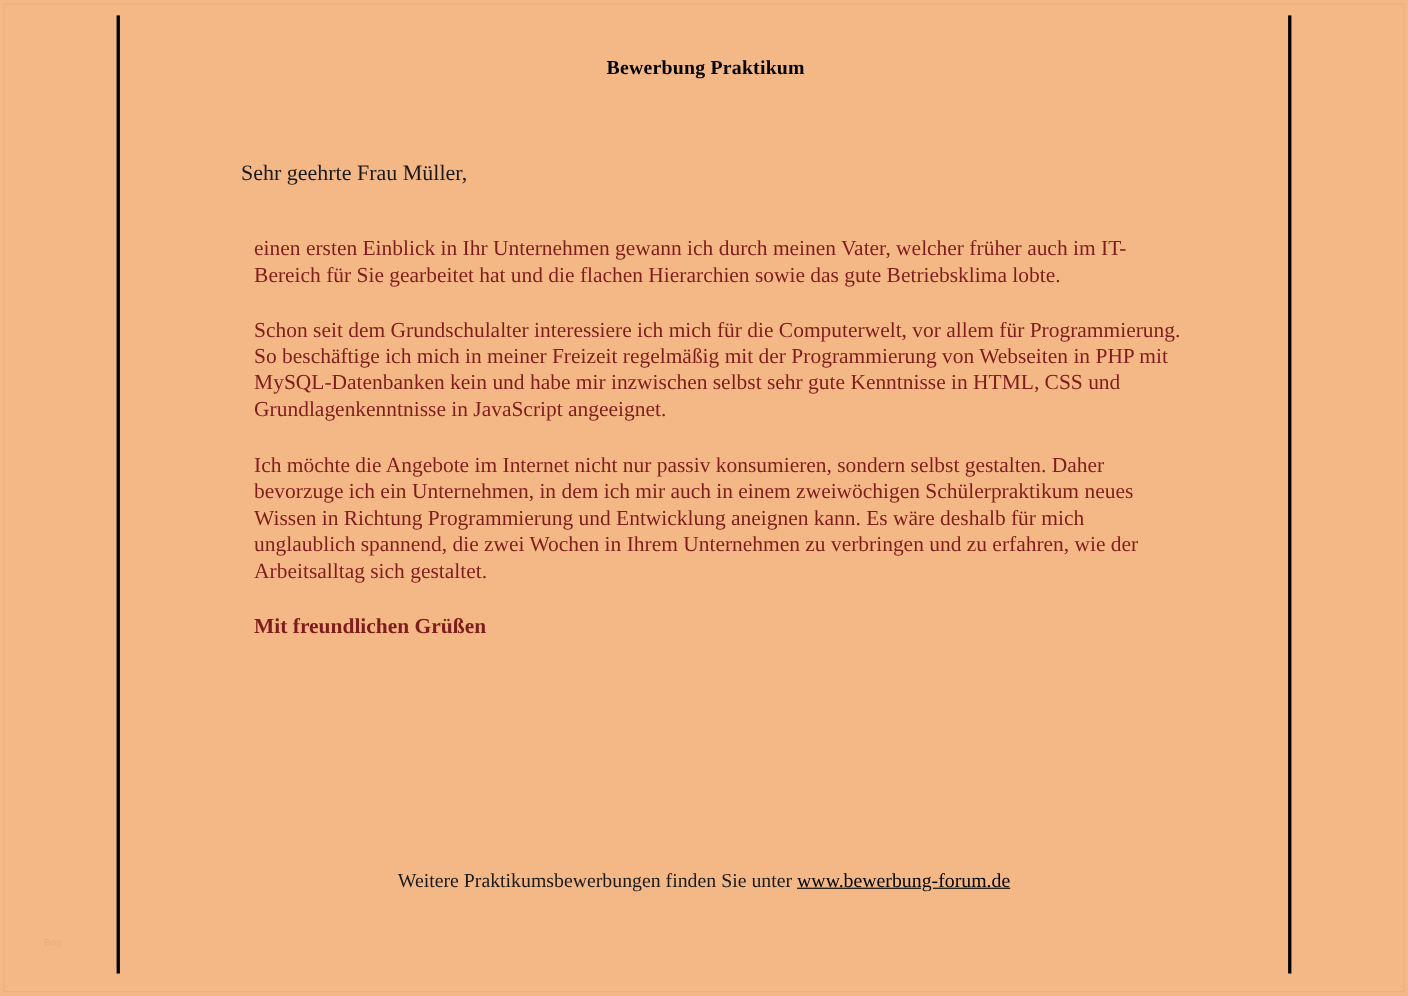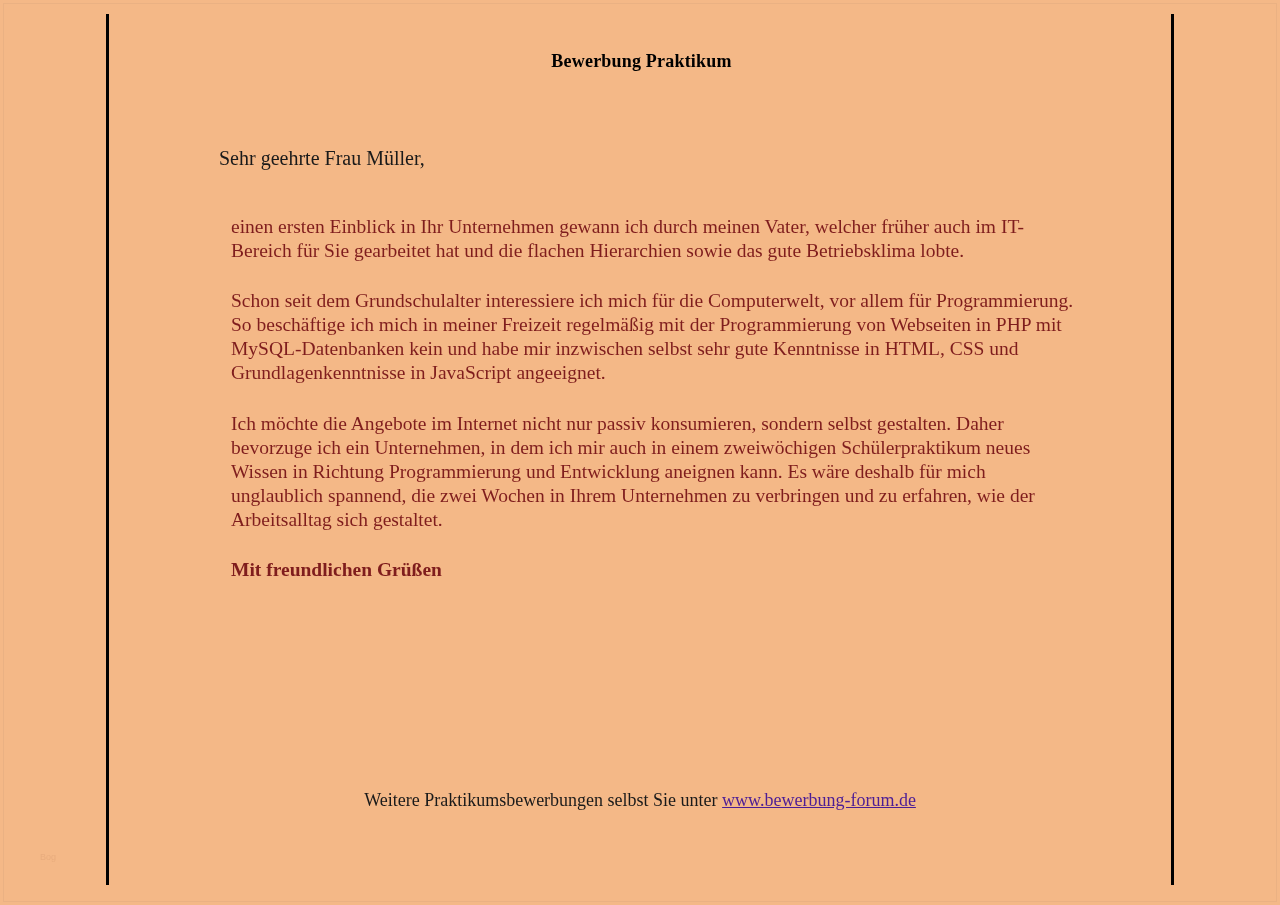--- a/index.html
+++ b/index.html
@@ -86,21 +86,21 @@
   .footer {
     position: absolute;
     left: 0;
     top: 790px;
     width: 1280px;
     text-align: center;
     font-size: 18px;
     color: #1a1a1a;
   }
   .footer a {
-    color: #4c1d95;
+    color: #000000;
   }
   .corner-mark {
     position: absolute;
     left: 40px;
     top: 852px;
     font-size: 9px;
     color: #e8ac7e;
     font-family: "Liberation Sans", sans-serif;
   }
 </style>
@@ -114,16 +114,16 @@
 
   <div class="content">
     <h1 class="doc-title">Bewerbung Praktikum</h1>
     <p class="salutation">Sehr geehrte Frau Müller,</p>
     <p class="body-block" id="para-0">einen ersten Einblick in Ihr Unternehmen gewann ich durch meinen Vater, welcher früher auch im IT-Bereich für Sie gearbeitet hat und die flachen Hierarchien sowie das gute Betriebsklima lobte.</p>
     <p class="body-block" id="para-1">Schon seit dem Grundschulalter interessiere ich mich für die Computerwelt, vor allem für Programmierung. So beschäftige ich mich in meiner Freizeit regelmäßig mit der Programmierung von Webseiten in PHP mit MySQL-Datenbanken kein und habe mir inzwischen selbst sehr gute Kenntnisse in HTML, CSS und Grundlagenkenntnisse in JavaScript angeeignet.</p>
     <p class="body-block" id="para-2">Ich möchte die Angebote im Internet nicht nur passiv konsumieren, sondern selbst gestalten. Daher bevorzuge ich ein Unternehmen, in dem ich mir auch in einem zweiwöchigen Schülerpraktikum neues Wissen in Richtung Programmierung und Entwicklung aneignen kann. Es wäre deshalb für mich unglaublich spannend, die zwei Wochen in Ihrem Unternehmen zu verbringen und zu erfahren, wie der Arbeitsalltag sich gestaltet.</p>
     <p class="body-block" id="para-3">Mit freundlichen Grüßen</p>
   </div>
 
-  <div class="footer"><span>Weitere Praktikumsbewerbungen selbst Sie unter </span><a href="#">www.bewerbung-forum.de</a></div>
+  <div class="footer"><span>Weitere Praktikumsbewerbungen finden Sie unter </span><a href="#">www.bewerbung-forum.de</a></div>
 
   <div class="corner-mark">Bog</div>
 </div>
 
 </body></html>

